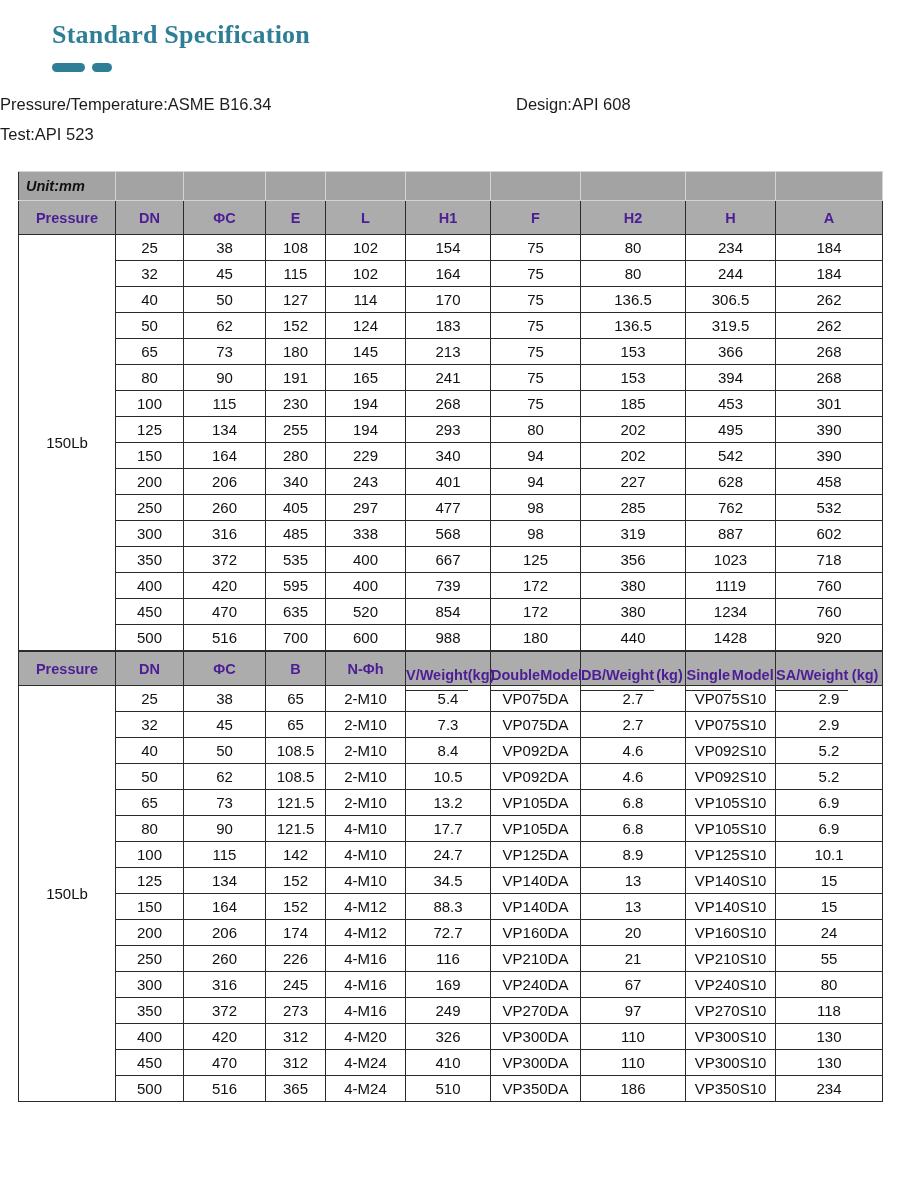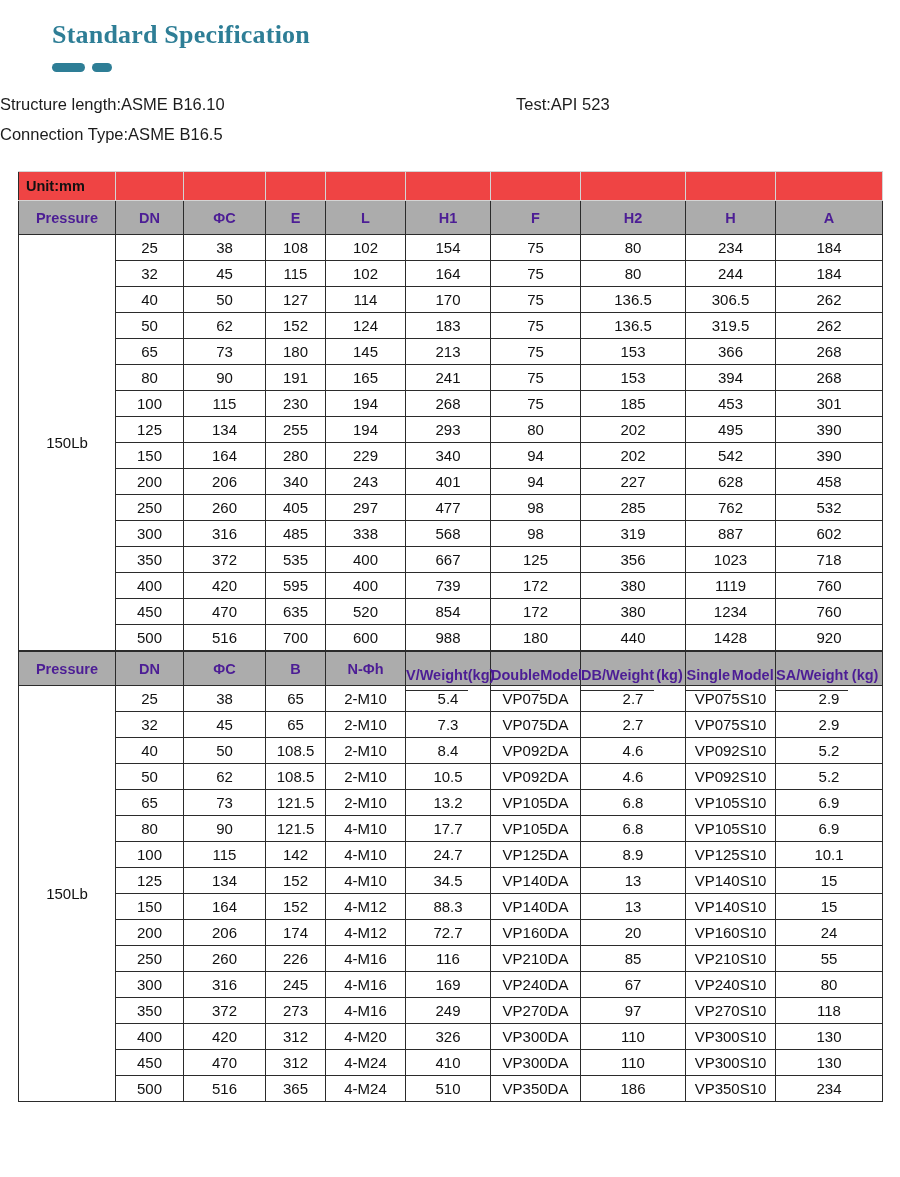--- a/index.html
+++ b/index.html
@@ -89,21 +89,22 @@
     vertical-align: middle;
     padding: 0;
     height: 25px;
     color: #111;
     background: #ffffff;
   }
   
   tr.unit-row td {
     border: 1px solid #d4d4d4;
     height: 28px;
-    background: #ef4444;
+    background: #a3a3a3;
+    font-style: italic;
   }
   tr.unit-row td.unit-label {
     text-align: left;
     padding-left: 7px;
     font-weight: bold;
     font-size: 14.5px;
     border-left: 1px solid #2b2b2b;
     border-top: 1px solid #d4d4d4;
   }
   
@@ -165,26 +166,25 @@
 <div class="page-head">
   <h1 class="page-title">Standard Specification</h1>
   <div class="dash-row">
     <span class="dash-long"></span>
     <span class="dash-short"></span>
   </div>
 </div>
 
 <div class="spec-block">
   <div class="spec-row">
-    <span class="spec-left">Structure length:ASME B16.10</span>
-    <span class="spec-right">Test:API 523</span>
+    <span class="spec-left">Pressure/Temperature:ASME B16.34</span>
+    <span class="spec-right">Design:API 608</span>
   </div>
   <div class="spec-row">
-    <span class="spec-left">Connection Type:ASME B16.5</span>
-    <span class="spec-right"></span>
+    <span class="spec-right">Test:API 523</span>
   </div>
 </div>
 
 <div class="table-wrap">
 
   <table class="spec-table">
     <colgroup>
       <col class="c-press">
         <col class="c-dn">
         <col class="c-phic">
@@ -567,21 +567,21 @@
           <td>VP160S10</td>
           <td>24</td>
         </tr>
         <tr>
           <td>250</td>
           <td>260</td>
           <td>226</td>
           <td>4-M16</td>
           <td>116</td>
           <td>VP210DA</td>
-          <td>85</td>
+          <td>21</td>
           <td>VP210S10</td>
           <td>55</td>
         </tr>
         <tr>
           <td>300</td>
           <td>316</td>
           <td>245</td>
           <td>4-M16</td>
           <td>169</td>
           <td>VP240DA</td>

